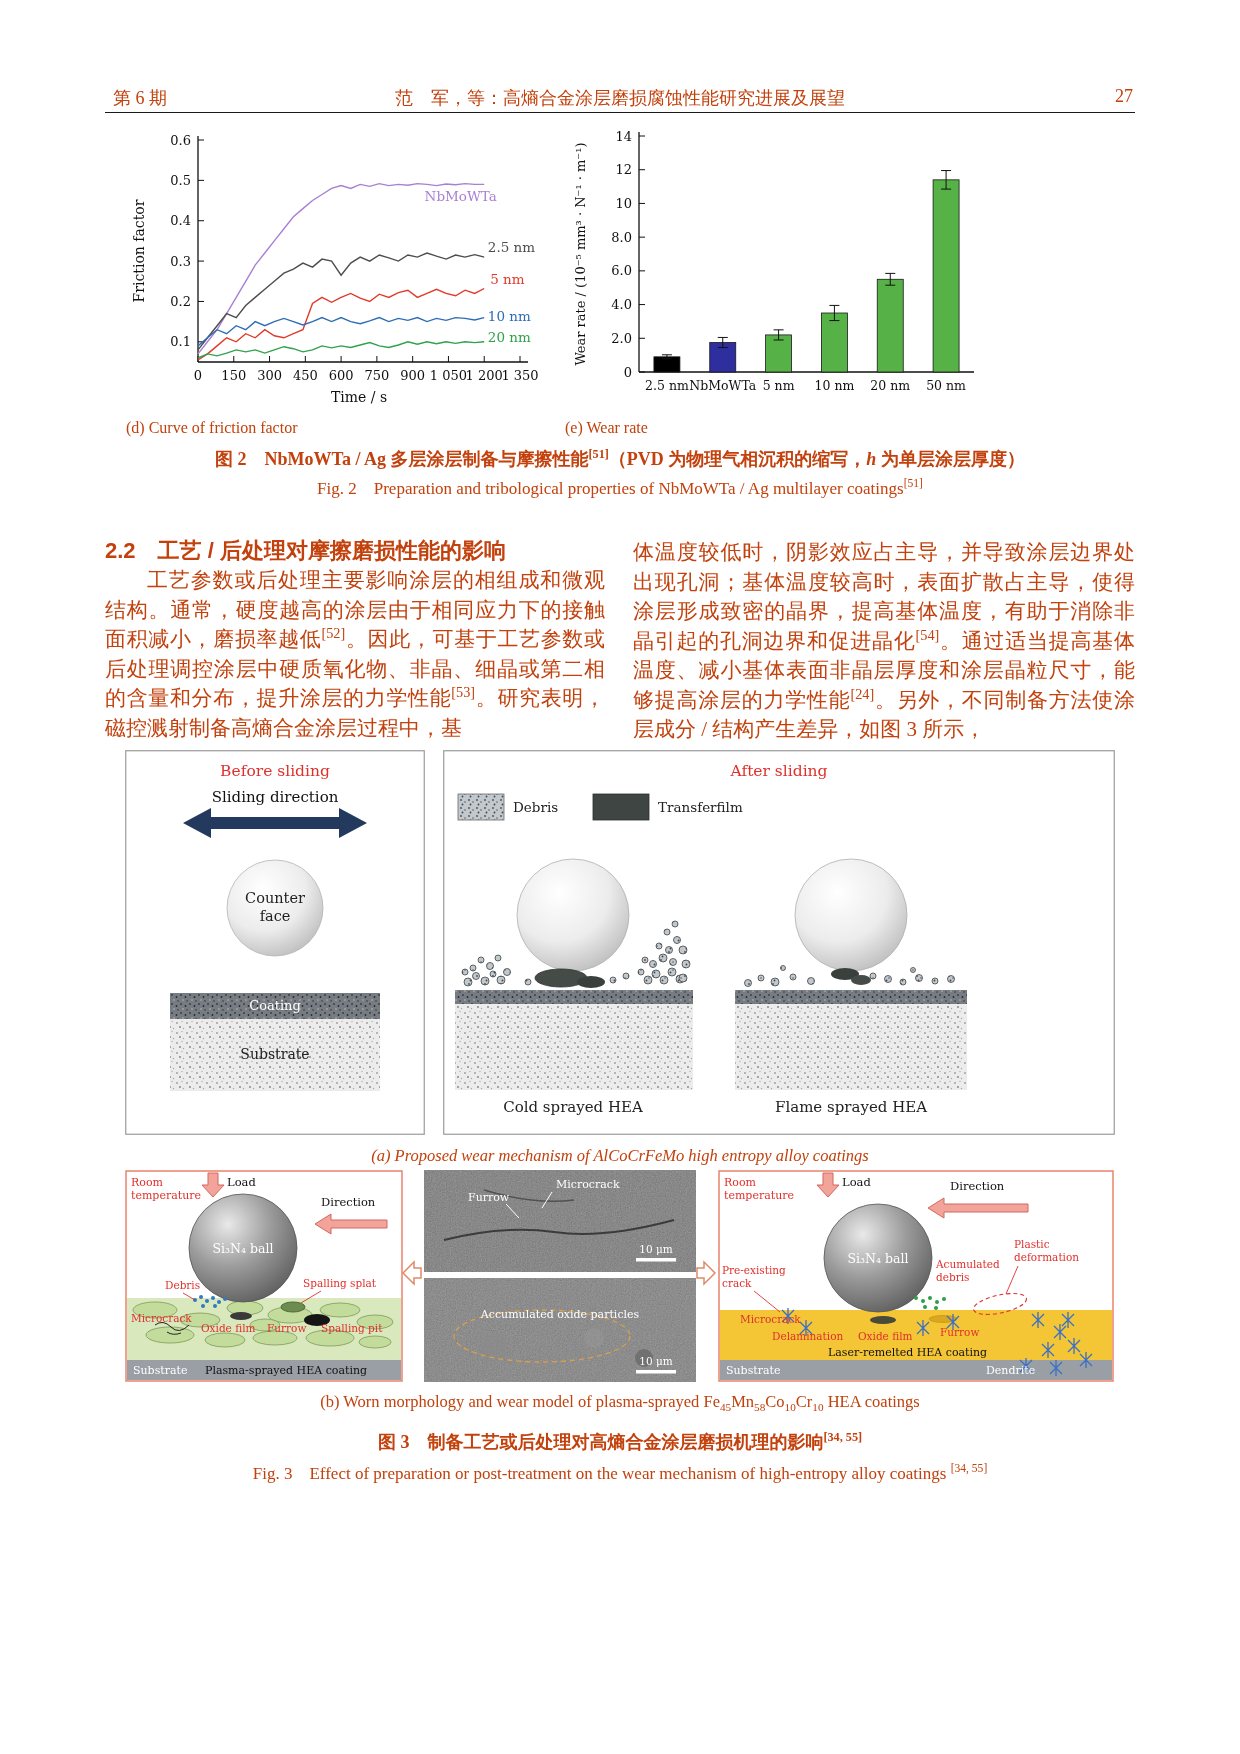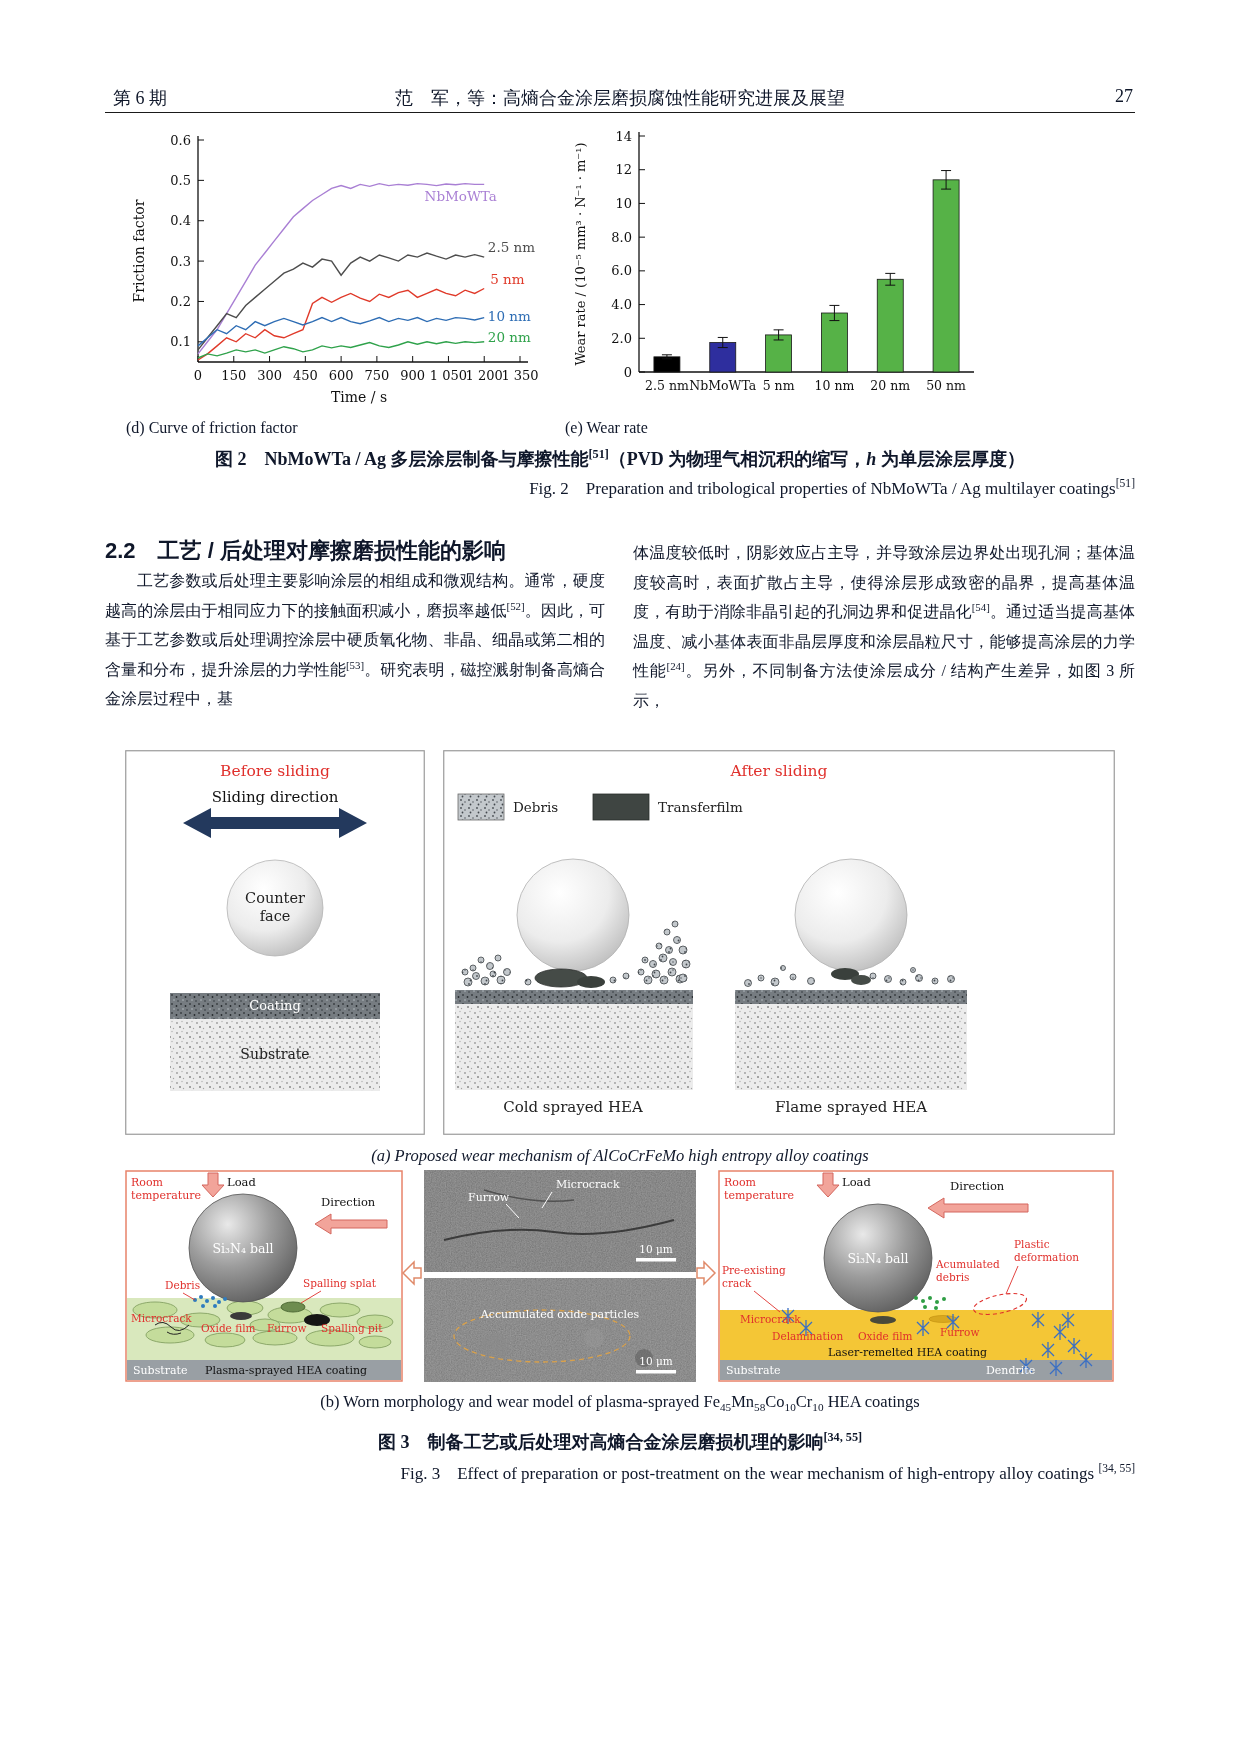--- a/index.html
+++ b/index.html
@@ -1,27 +1,27 @@
 <!DOCTYPE html>
 <html><head>
 <meta charset="utf-8">
 <style>
   *{margin:0;padding:0;box-sizing:border-box;}
   html,body{background:#ffffff;}
   .page{position:relative;width:1151px;height:1754px;background:#fff;overflow:hidden;
-        font-family:"Liberation Serif","DejaVu Serif",serif;color:#0f172a;}
+        font-family:"Liberation Serif","DejaVu Serif",serif;color:#c2410c;}
   .abs{position:absolute;}
   .hdr{font-size:18px;}
   .hdr-line{position:absolute;left:105px;top:112px;width:1030px;border-top:1.6px solid #1a1a1a;}
   .chart-cap{font-size:16px;text-align:left;}
   .cap-zh{font-size:18px;font-weight:600;text-align:center;}
-  .cap-en{font-size:17px;text-align:right;}
+  .cap-en{font-size:17px;text-align:center;}
   .cap-fig{font-size:16.5px;text-align:center;}
   .sec-heading{font-family:"Liberation Sans","DejaVu Sans",sans-serif;font-weight:bold;font-size:22px;line-height:30px;}
-  .body-par{font-size:16px;line-height:29.5px;text-align:justify;}
+  .body-par{font-size:21px;line-height:29.5px;text-align:justify;}
   .indent{text-indent:2em;}
   sup{font-size:0.68em;line-height:0;}
   sub{font-size:0.68em;line-height:0;}
   svg text{font-family:"DejaVu Serif","Liberation Serif",serif;}
   .rd{fill:#e0302c;}
   .wh{fill:#ffffff;}
 </style>
 </head>
 <body>
 

